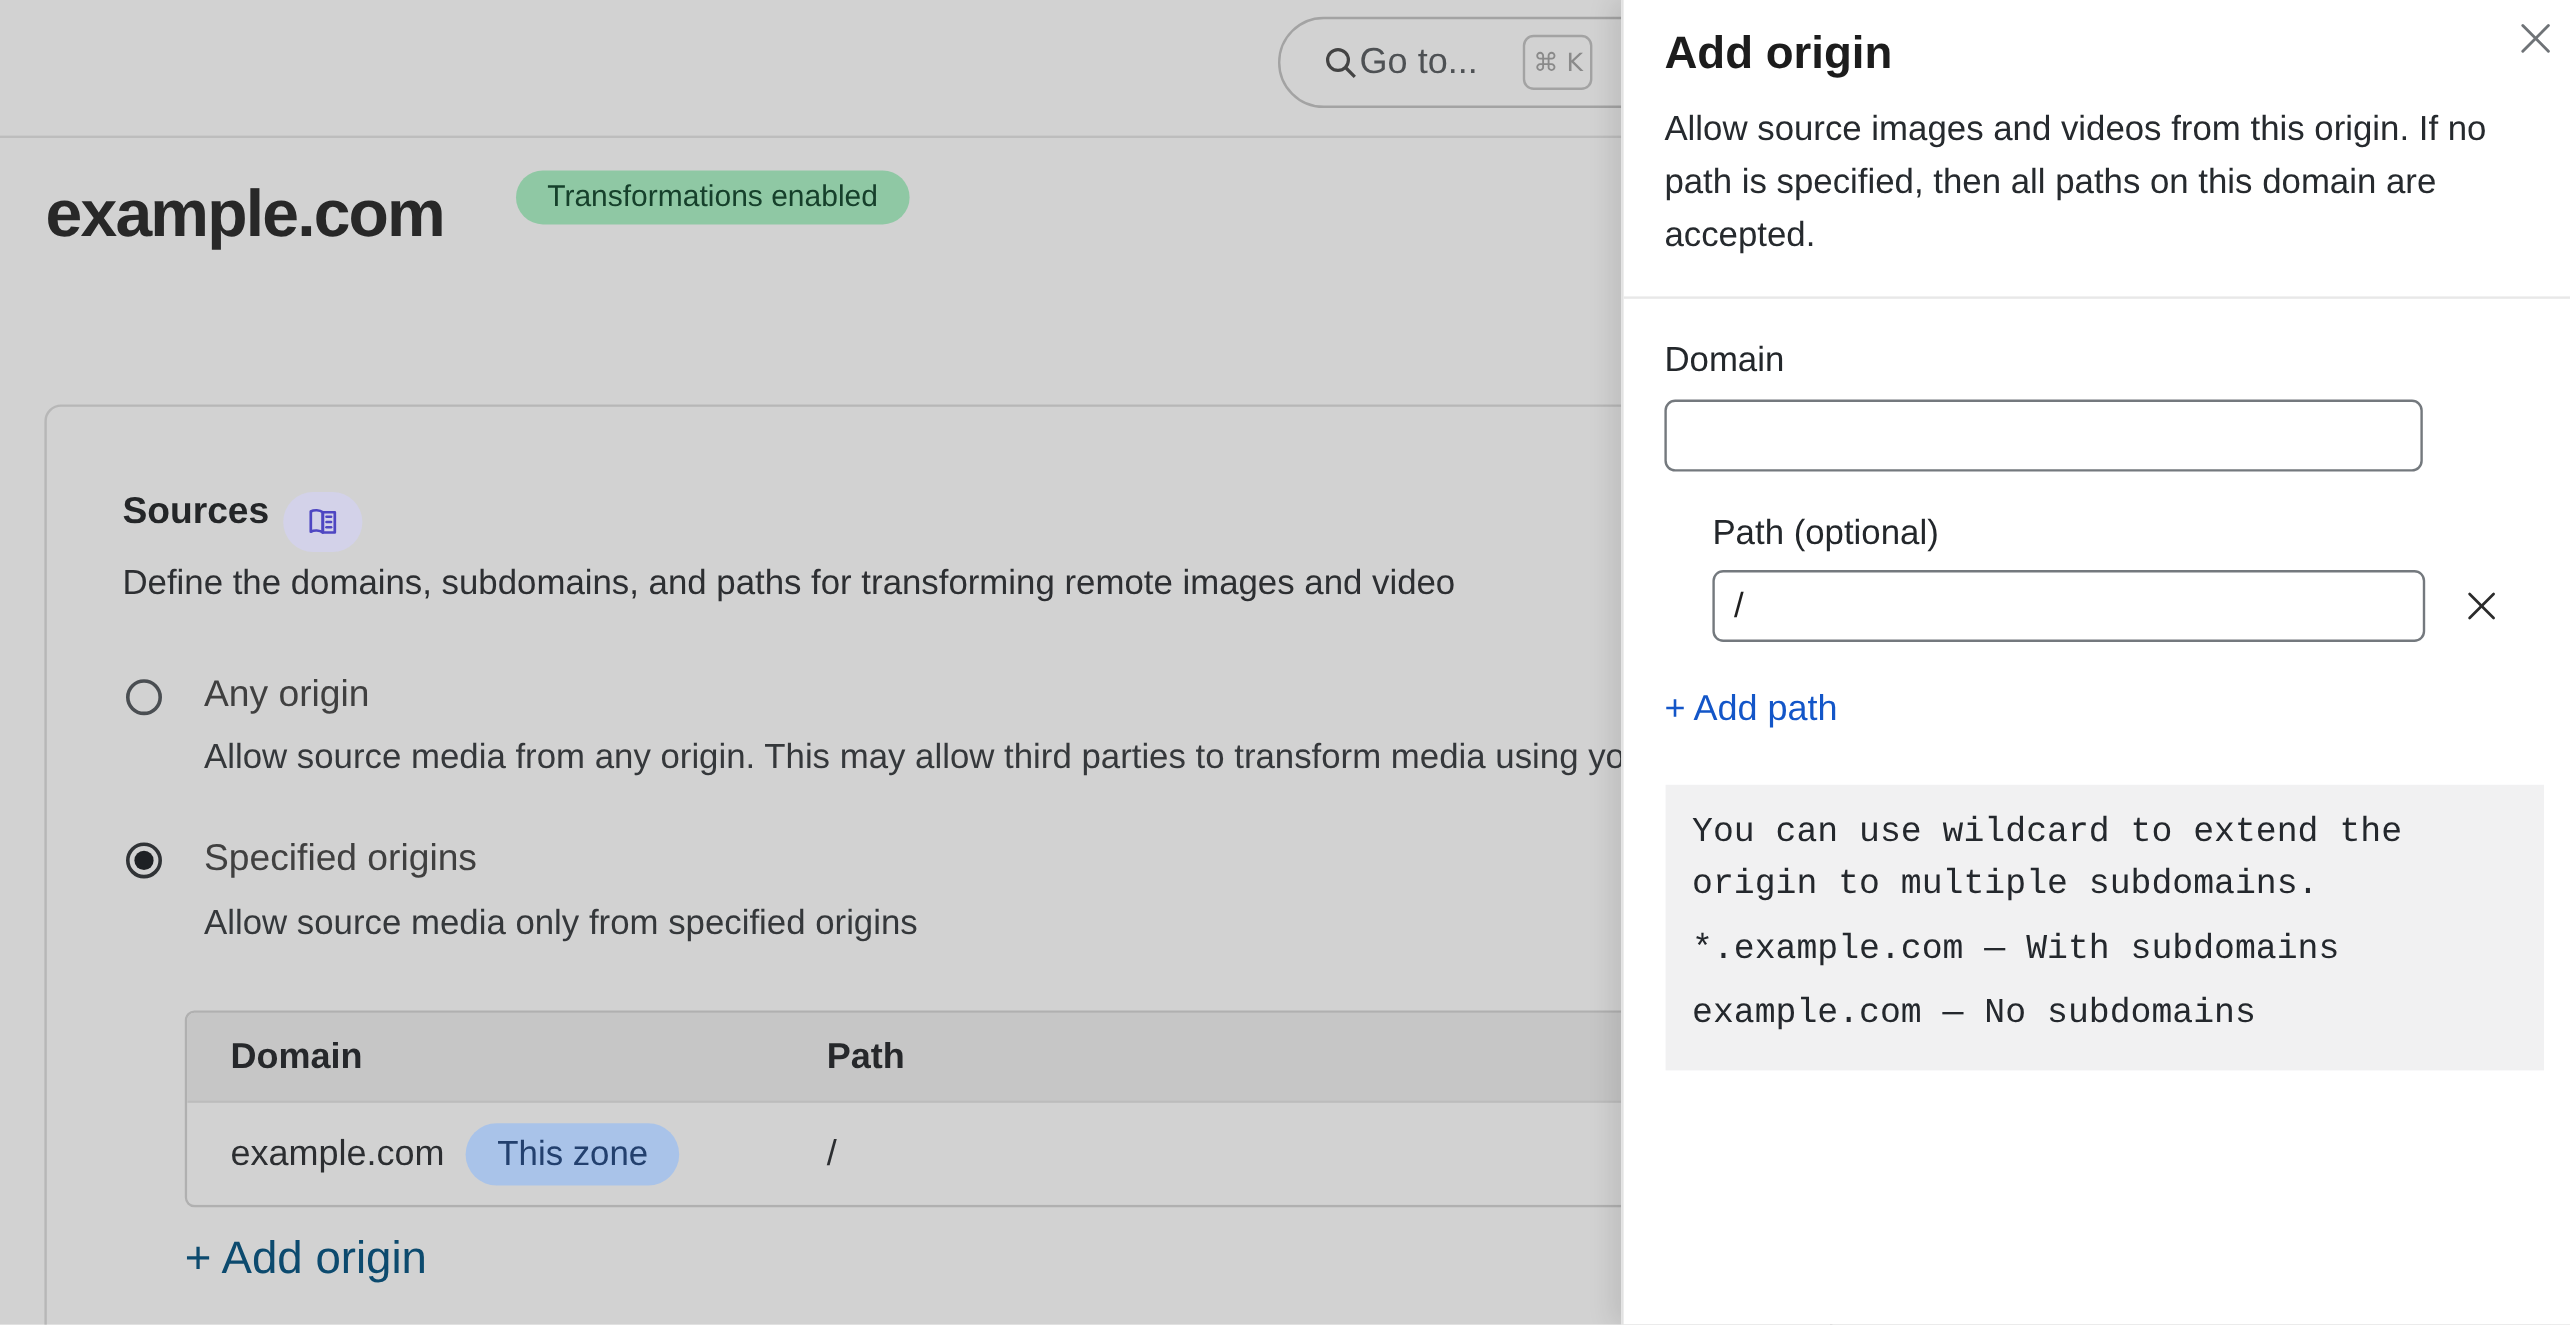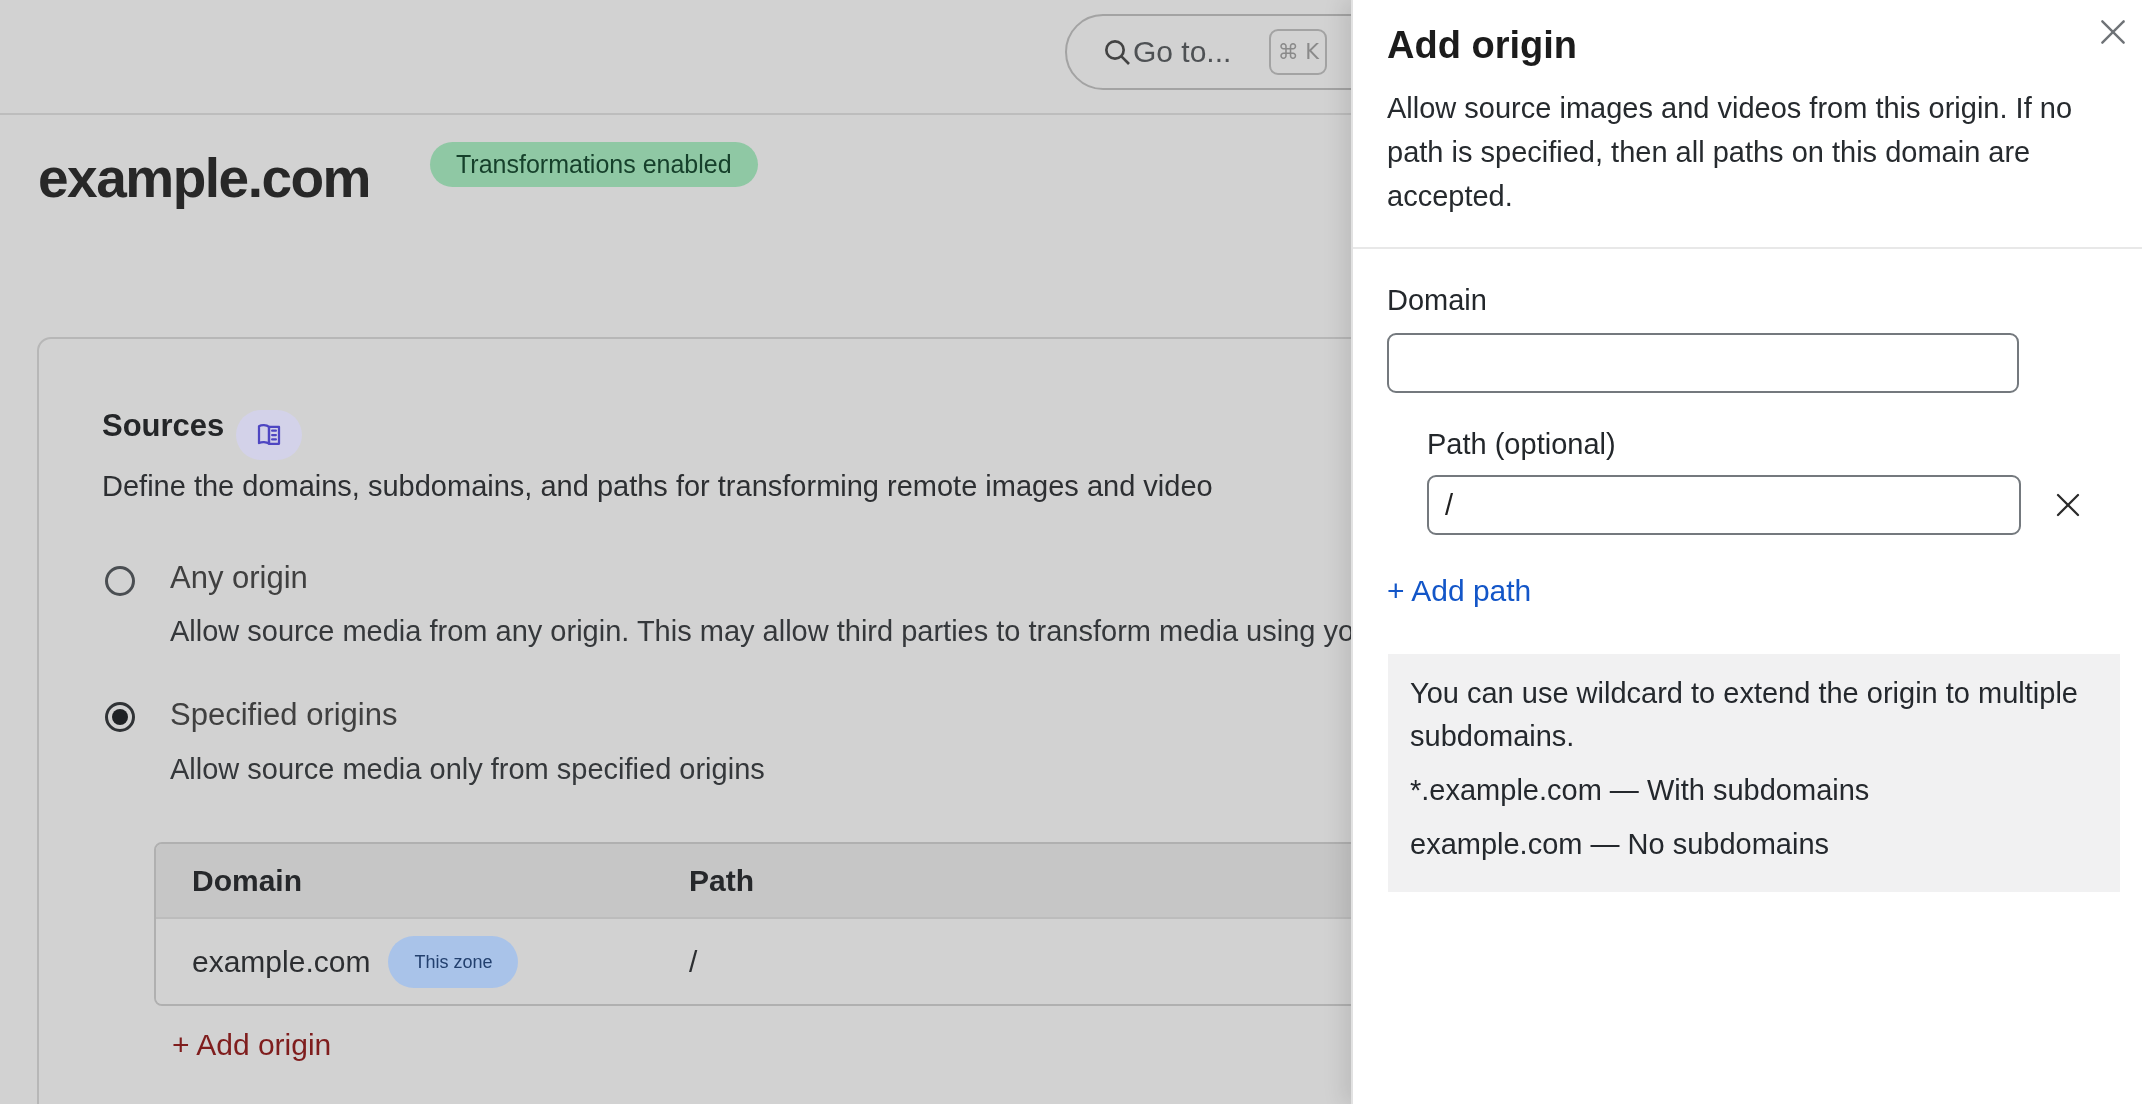--- a/index.html
+++ b/index.html
@@ -27,39 +27,39 @@
   .radio-circle.selected { border-color:#303336; display:flex; align-items:center; justify-content:center; }
   .radio-circle.selected::after { content:""; width:16px; height:16px; border-radius:50%; background:#1e2124; }
   .radio-label { position:absolute; font-size:31px; font-weight:400; color:#404040; }
   .radio-desc { position:absolute; font-size:29px; color:#35383b; white-space:nowrap;text-align:right; }
 
   .origins-table { position:absolute; left:154px; top:842px; width:1380px; border:2px solid #b0b0b0; border-radius:8px; overflow:hidden; }
   .t-header { display:flex; height:73px; background:#c6c6c6; align-items:center; font-size:30px; font-weight:700; color:#26282b; }
   .t-row { display:flex; height:87px; background:#d2d2d2; border-top:2px solid #bcbcbc; align-items:center; font-size:30px; color:#2c2e31; }
   .col-domain { width:533px; padding-left:36px; display:flex; align-items:center; }
   .col-path { flex:1; }
-  .zone-chip { margin-left:18px; height:52px; line-height:52px; padding:0 26px; border-radius:26px; background:#a9c3e9; color:#23406e; font-size:18px; }
-  .add-origin-link { position:absolute; left:154px; top:1028px; font-size:30px; color:#7f1d1d; cursor:pointer;margin-left:18px; }
+  .zone-chip { margin-left:18px; height:52px; line-height:52px; padding:0 26px; border-radius:26px; background:#a9c3e9; color:#23406e; font-size:29px; }
+  .add-origin-link { position:absolute; left:154px; top:1028px; font-size:38px; color:#0c4a6e; cursor:pointer; }
 
   
   .drawer { position:absolute; left:1351px; top:0; width:791px; height:1104px; background:#ffffff; border-left:2px solid #e2e2e2; box-shadow:-8px 0 20px rgba(0,0,0,0.10); z-index:10; }
   .drawer-title { position:absolute; left:34px; top:24px; font-size:38px; font-weight:700; color:#1c1c1c; }
   .drawer-close { position:absolute; left:736px; top:8px; width:48px; height:48px; display:flex; align-items:center; justify-content:center; cursor:pointer; }
   .drawer-desc { position:absolute; left:34px; top:86px; width:730px; font-size:29px; line-height:44px; color:#262a2e; }
   .drawer-divider { position:absolute; left:0; top:247px; width:791px; height:2px; background:#e8e8e8; }
 
   .field-label { position:absolute; font-size:29px; color:#23272b; }
   .text-input { position:absolute; height:60px; border:2px solid #74797e; border-radius:9px; background:#fff; font-size:29px; color:#202020; padding:0 16px; font-family:"Liberation Sans", sans-serif; outline:none; }
   .domain-input { left:34px; top:333px; width:632px; }
   .path-input { left:74px; top:475px; width:594px; }
   .path-remove { position:absolute; left:690px; top:480px; width:50px; height:50px; display:flex; align-items:center; justify-content:center; cursor:pointer; }
   .add-path-link { position:absolute; left:34px; top:574px; font-size:30px; color:#1356c8; cursor:pointer; }
 
   .info-box { position:absolute; left:35px; top:654px; width:732px; height:238px; background:#f1f1f2; padding:18px 22px; }
-  .info-box p { font-size:29px; line-height:43px; color:#24282d; margin-bottom:11px; width:695px; }
+  .info-box p { font-size:29px; line-height:43px; color:#24282d; margin-bottom:11px; width:695px;font-family:Liberation Mono, monospace; }
 </style>
 </head>
 <body>
 
 <div class="app">
 
   <div class="topbar">
     <div class="search-pill">
       <svg width="32" height="32" viewBox="0 0 24 24" fill="none" stroke="#434343" stroke-width="2">
         <circle cx="10.5" cy="10.5" r="6.5"></circle>

